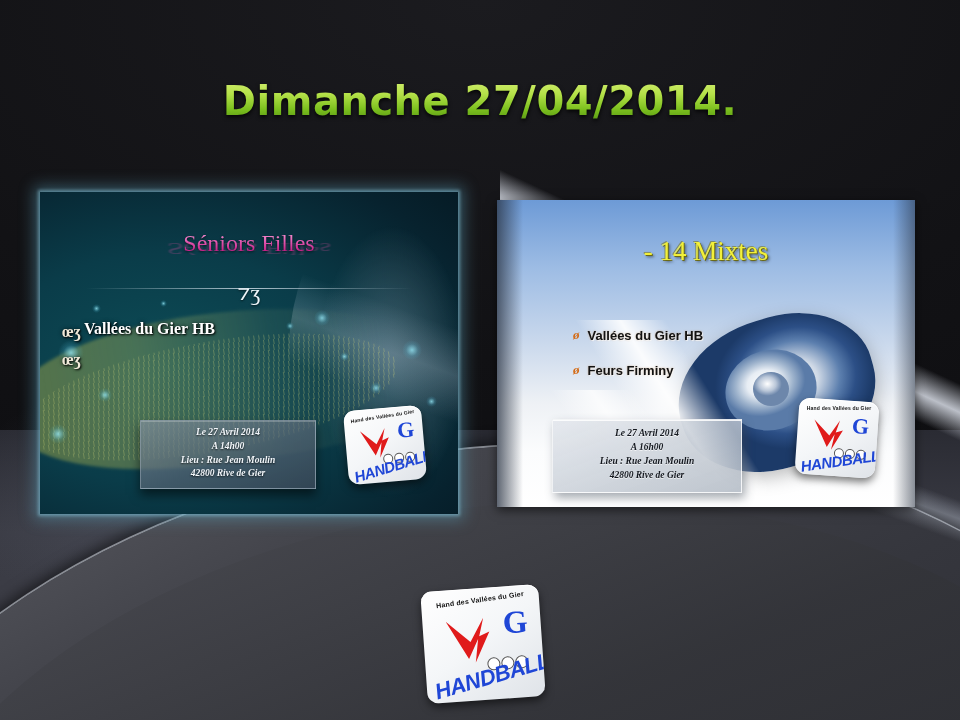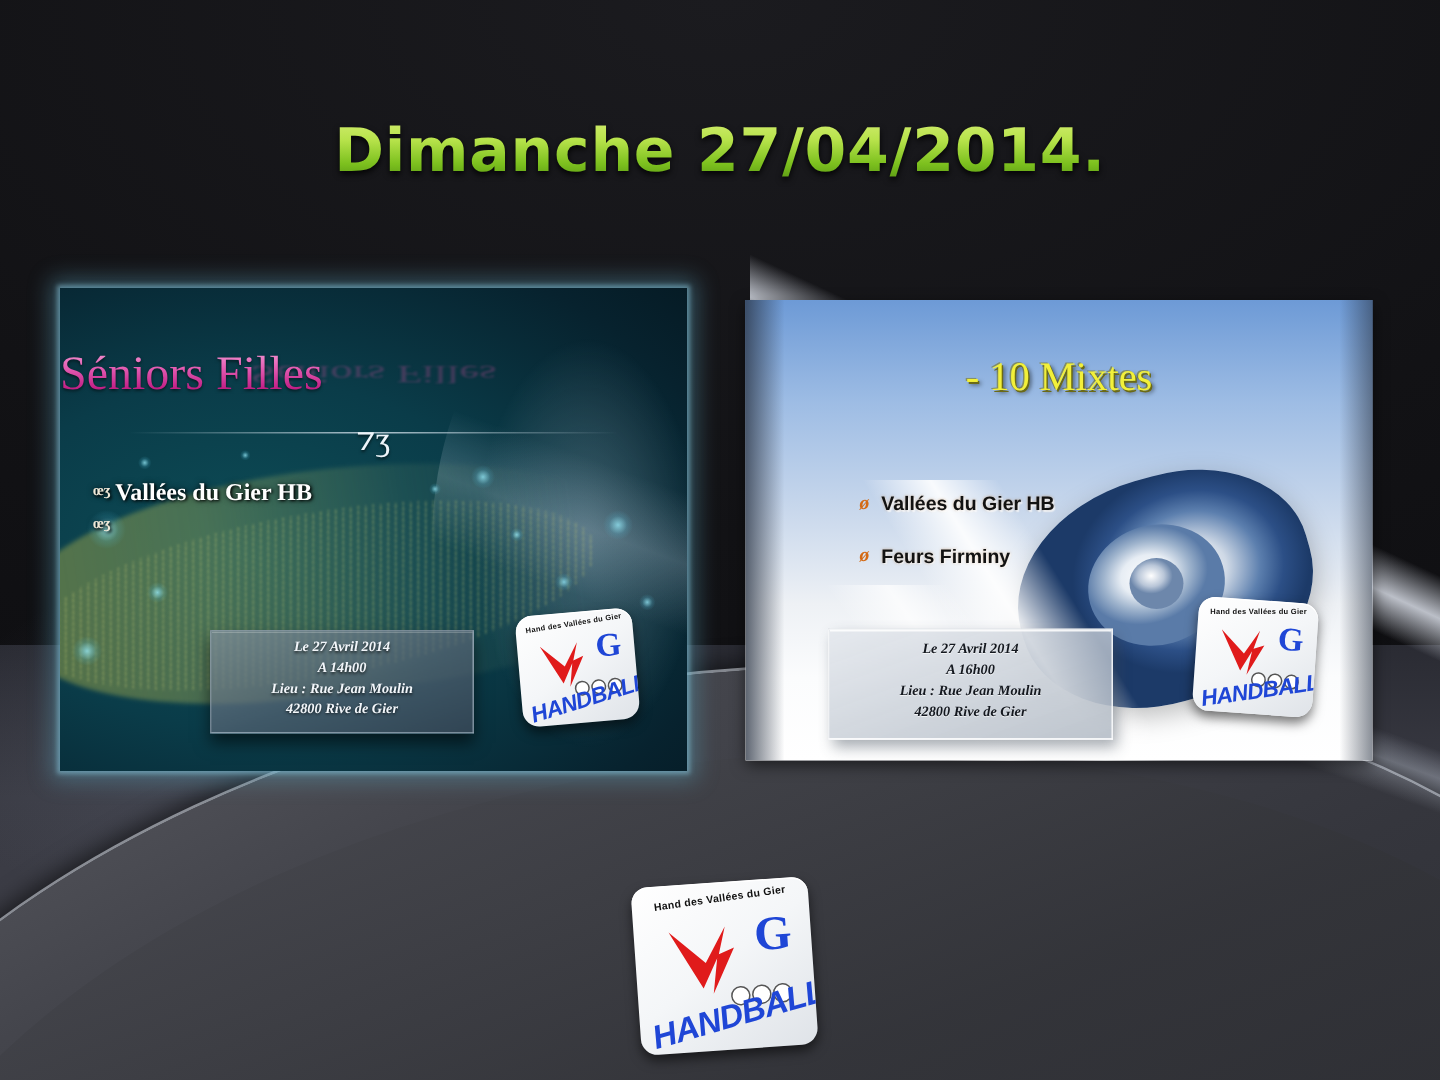--- a/index.html
+++ b/index.html
@@ -81,22 +81,22 @@
   }
   .sl-sheen{
     position:absolute;right:-90px;top:-20px;width:260px;height:380px;
     background:
       radial-gradient(closest-side at 40% 50%, rgba(200,215,230,.30), rgba(0,0,0,0) 72%),
       linear-gradient(200deg,rgba(255,255,255,0) 40%,rgba(210,220,235,.22) 50%,rgba(255,255,255,0) 60%);
     border-radius:50%;
   }
   .bokeh{position:absolute;border-radius:50%;background:radial-gradient(closest-side,rgba(150,235,250,.75),rgba(90,200,230,.18) 60%,rgba(0,0,0,0) 100%);}
   .sl-title{
-    position:absolute;left:0;top:38px;width:418px;
-    font-family:"Liberation Serif","DejaVu Serif",serif;font-size:32px;
+    position:absolute;left:0;top:38px;width:418px;text-align:center;
+    font-family:"Liberation Serif","DejaVu Serif",serif;font-size:24px;
     background:linear-gradient(180deg,#f7a9dd 0%,#e45fb4 40%,#c21f86 78%,#8e1463 100%);
     -webkit-background-clip:text;background-clip:text;color:transparent;-webkit-text-fill-color:transparent;
     filter:drop-shadow(0 1px 1px rgba(0,0,0,.6));
   }
   .sl-title-reflect{
     position:absolute;left:0;top:66px;width:418px;text-align:center;
     font-family:"Liberation Serif","DejaVu Serif",serif;font-size:30px;
     color:rgba(214,80,160,.30);transform:scaleY(-.55);transform-origin:top center;
     filter:blur(1.2px);
   }
@@ -105,21 +105,21 @@
     position:absolute;left:0;top:84px;width:418px;text-align:center;
     font-family:"Liberation Serif","DejaVu Serif",serif;font-size:22px;color:#eef5fa;
     text-shadow:0 1px 2px rgba(0,0,0,.6);
   }
   .sl-bullets{position:absolute;left:22px;top:128px;width:330px;}
   .sl-bullets .bl{
     display:flex;align-items:flex-start;gap:3px;margin-bottom:4px;
     font-family:"Liberation Serif","DejaVu Serif",serif;font-weight:bold;font-size:16px;
     color:#ffffff;text-shadow:1px 1px 2px rgba(0,0,0,.95),0 0 4px rgba(0,0,0,.7);line-height:1.12;
   }
-  .sl-bullets .bul{font-size:10px;color:#f0e9d8;line-height:1.5;}
+  .sl-bullets .bul{font-size:16px;color:#f0e9d8;line-height:1.5;}
   .plaque{
     position:absolute;
     background:linear-gradient(160deg,rgba(128,142,156,.72),rgba(86,100,116,.70) 55%,rgba(64,76,92,.72));
     border:1px solid rgba(190,205,218,.45);
     box-shadow:0 6px 10px rgba(0,0,0,.55), inset 0 1px 0 rgba(255,255,255,.22);
     text-align:center;
     font-family:"Liberation Serif","DejaVu Serif",serif;font-style:italic;font-weight:bold;
     color:#f2f6fa;text-shadow:0 1px 2px rgba(0,0,0,.7);
   }
   .plaque-left{left:100px;top:228px;width:174px;height:62px;font-size:9.5px;line-height:1.45;padding-top:5px;}
@@ -263,21 +263,21 @@
 
   <div class="slide slide-right">
     <div class="sr-swirl"></div>
     <div class="sr-swirl-inner"></div>
     <div class="sr-swirl-dot"></div>
     <div class="sr-diag"></div>
     <div class="sr-diag2"></div>
     <div class="sr-edge-l"></div>
     <div class="sr-edge-r"></div>
 
-    <div class="sr-title">- 10 Mixtes</div>
+    <div class="sr-title">- 14 Mixtes</div>
 
     <div class="sr-bullets">
       <div class="bl">
         <span class="bul">ø</span>
         <span>Vallées du Gier HB</span>
       </div>
       <div class="bl">
         <span class="bul">ø</span>
         <span>Feurs Firminy</span>
       </div>

